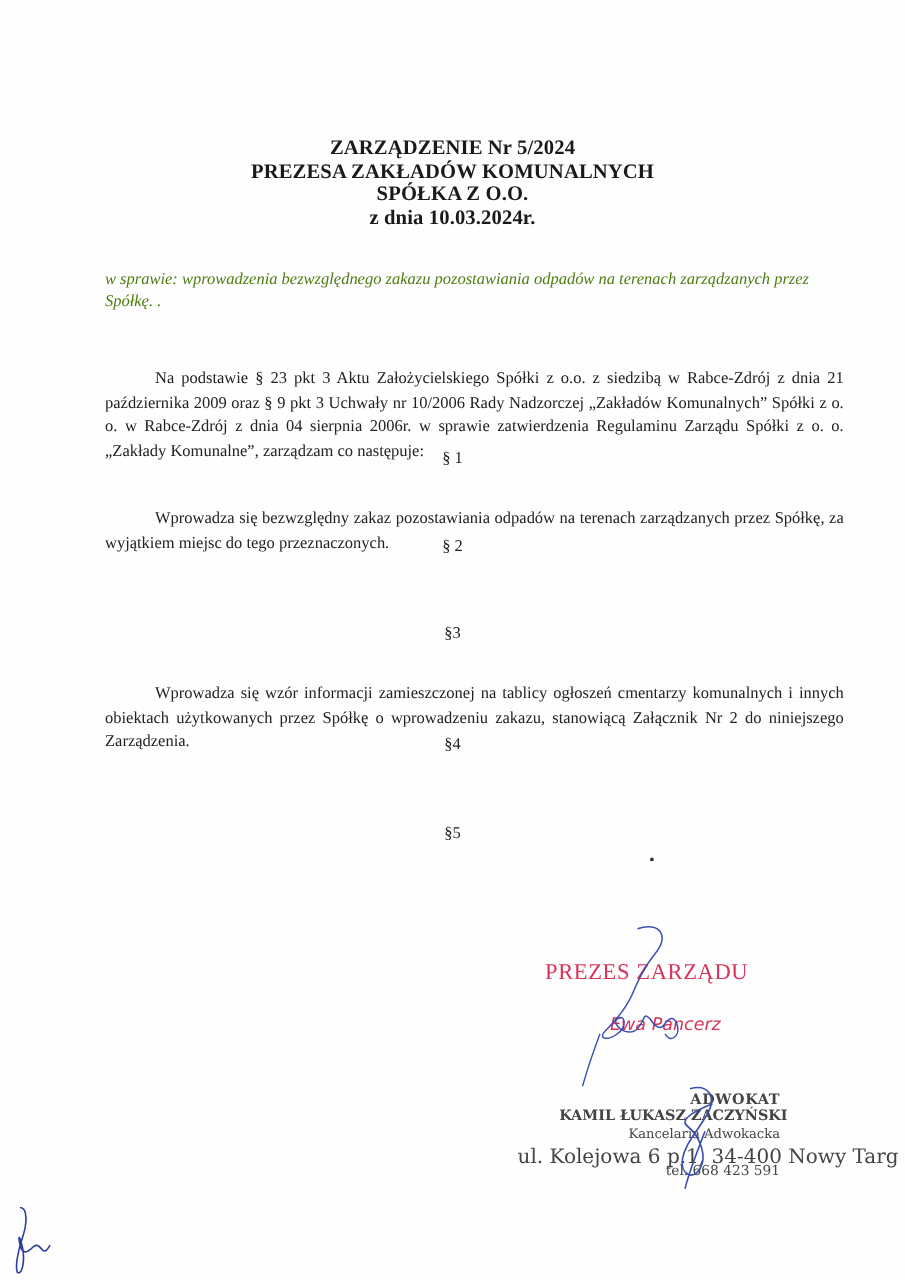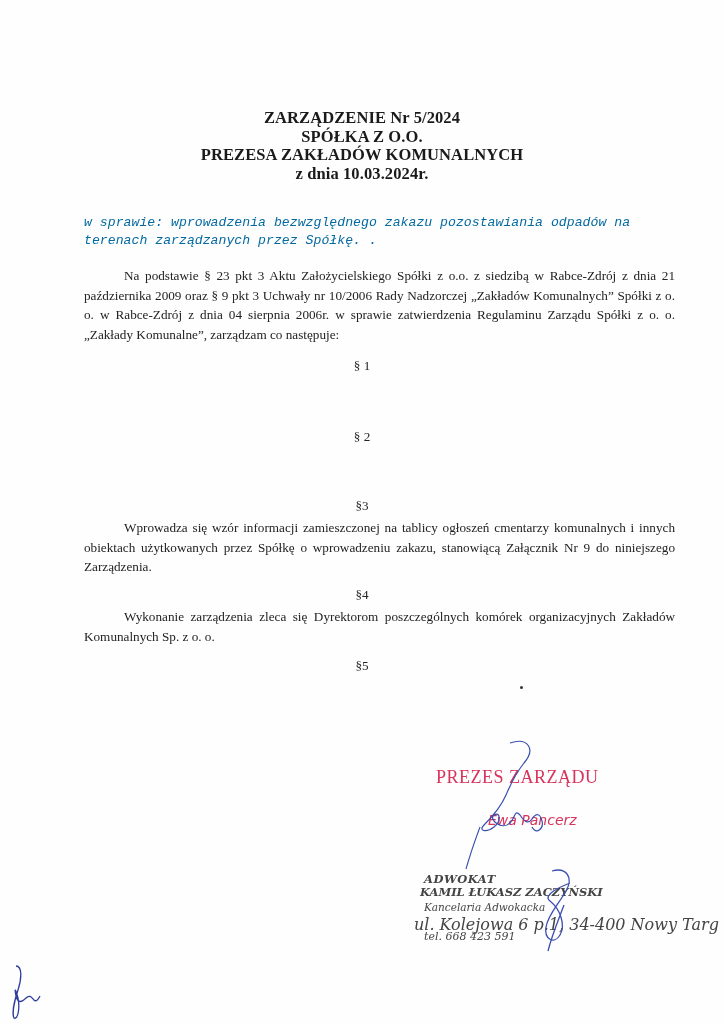--- a/index.html
+++ b/index.html
@@ -3,75 +3,75 @@
   <meta charset="utf-8">
   <style>
     html, body { margin: 0; padding: 0; background: #ffffff; }
     body { width: 724px; height: 1024px; position: relative; overflow: hidden;
       font-family: "Liberation Serif", "DejaVu Serif", serif; color: #1a1a1a; }
     .page { position: absolute; left: 0; top: 0; width: 724px; height: 1024px; background: #fefefe; }
     .header { position: absolute; top: 109px; left: 0; width: 724px; text-align: center;
       font-weight: bold; font-size: 16.5px; line-height: 18.5px; letter-spacing: 0.1px; }
     .header div { white-space: nowrap; }
     .subject { position: absolute; top: 214px; left: 84px; width: 590px; font-style: italic;
-      font-size: 13.2px; line-height: 18px; color: #0369a1; font-family: Liberation Mono, monospace; }
+      font-size: 13.2px; line-height: 18px; color: #4d7c0f; }
     .body-text { position: absolute; left: 84px; width: 591px; font-size: 13.2px; line-height: 19.5px;
-      text-align: justify; color: #222; }
+      text-align: justify; color: #222; margin-top: 26px; }
     .indent { text-indent: 40px; }
     .para-mark { position: absolute; left: 0; width: 724px; text-align: center; font-size: 13.2px; color: #222; }
     .intro { top: 266px; }
     .p1 { top: 378px; }
     .p2 { top: 448px; }
     .p3 { top: 518px; }
     .p4 { top: 607px; }
     .p5 { top: 678px; }
     .m1 { top: 358px; }
     .m2 { top: 429px; }
     .m3 { top: 498px; }
     .m4 { top: 587px; }
     .m5 { top: 658px; }
     .stamp-prezes { position: absolute; left: 436px; top: 767px; font-size: 18px; color: #d8335a;
       letter-spacing: 0.5px; white-space: nowrap; }
     .stamp-name { position: absolute; left: 488px; top: 812px; font-size: 14px; color: #d8335a;
       font-style: italic; font-family: "DejaVu Sans", sans-serif; white-space: nowrap; }
-    .adw { position: absolute; left: 424px; width: 200px; text-align: left; color: #444;
-      font-family: "DejaVu Serif", serif; white-space: nowrap; font-style: italic; }
+    .adw { position: absolute; left: 424px; width: 200px; text-align: right; color: #444;
+      font-family: "DejaVu Serif", serif; white-space: nowrap; }
     .adw1 { top: 872px; font-size: 11.5px; font-weight: bold; letter-spacing: 0.5px; }
     .adw2 { top: 885px; font-size: 11.5px; font-weight: bold; left: 420px; width: 210px; }
     .adw3 { top: 901px; font-size: 10.5px; }
     .adw4 { top: 915px; font-size: 16px; left: 414px; width: 230px; }
     .adw5 { top: 930px; font-size: 11px; }
     .sig { position: absolute; pointer-events: none; }
     .dot { position: absolute; left: 520px; top: 686px; width: 3px; height: 3px; background: #333; border-radius: 50%; }
   </style>
 </head>
 <body>
 
 <div class="page">
 
   <div class="header">
     <div>ZARZĄDZENIE Nr 5/2024</div>
+    <div>PREZESA ZAKŁADÓW KOMUNALNYCH</div>
     <div>SPÓŁKA Z O.O.</div>
-    <div>PREZESA ZAKŁADÓW KOMUNALNYCH</div>
     <div>z dnia 10.03.2024r.</div>
   </div>
 
   <div class="subject">w sprawie: wprowadzenia bezwzględnego zakazu pozostawiania odpadów na terenach zarządzanych przez Spółkę. .</div>
 
   <div class="body-text intro indent">Na podstawie § 23 pkt 3 Aktu Założycielskiego Spółki z o.o. z siedzibą w Rabce-Zdrój z dnia 21 października 2009 oraz § 9 pkt 3 Uchwały nr 10/2006 Rady Nadzorczej „Zakładów Komunalnych” Spółki z o. o. w Rabce-Zdrój z dnia 04 sierpnia 2006r. w sprawie zatwierdzenia Regulaminu Zarządu Spółki z o. o. „Zakłady Komunalne”, zarządzam co następuje:</div>
 
   <div class="para-mark m1">§ 1</div>
+  <div class="body-text p1 indent">Wprowadza się bezwzględny zakaz pozostawiania odpadów na terenach zarządzanych przez Spółkę, za wyjątkiem miejsc do tego przeznaczonych.</div>
 
   <div class="para-mark m2">§ 2</div>
 
   <div class="para-mark m3">§3</div>
-  <div class="body-text p3 indent">Wprowadza się wzór informacji zamieszczonej na tablicy ogłoszeń cmentarzy komunalnych i innych obiektach użytkowanych przez Spółkę o wprowadzeniu zakazu, stanowiącą Załącznik Nr 9 do niniejszego Zarządzenia.</div>
+  <div class="body-text p3 indent">Wprowadza się wzór informacji zamieszczonej na tablicy ogłoszeń cmentarzy komunalnych i innych obiektach użytkowanych przez Spółkę o wprowadzeniu zakazu, stanowiącą Załącznik Nr 2 do niniejszego Zarządzenia.</div>
 
   <div class="para-mark m4">§4</div>
-  <div class="body-text p4 indent">Wykonanie zarządzenia zleca się Dyrektorom poszczególnych komórek organizacyjnych Zakładów Komunalnych Sp. z o. o.</div>
 
   <div class="para-mark m5">§5</div>
 
   <div class="dot"></div>
 
   <div class="stamp-prezes">PREZES ZARZĄDU</div>
   <div class="stamp-name">Ewa Pancerz</div>
 
   <svg class="sig" style="left:440px; top:735px;" width="120" height="140" viewBox="0 0 120 140">
     <path d="M70 8 C 88 2, 96 14, 84 28 C 76 38, 72 46, 66 60 C 60 74, 50 84, 44 90 C 38 96, 46 98, 54 92 C 62 86, 60 76, 54 80 C 48 84, 62 96, 70 88 C 76 82, 74 74, 80 80 C 84 86, 88 90, 92 84 C 96 78, 100 78, 102 86 C 104 94, 96 100, 92 92" fill="none" stroke="#3b4fb0" stroke-width="1.2"></path>

